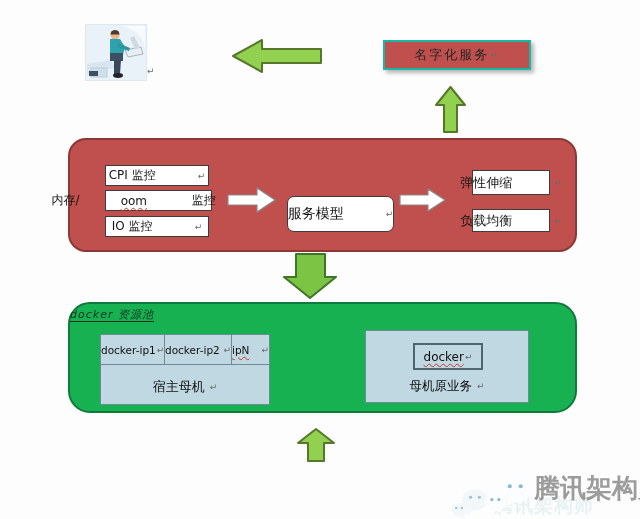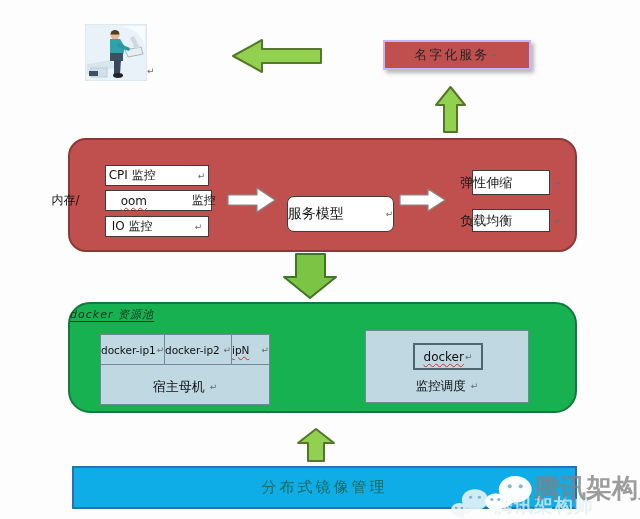--- a/index.html
+++ b/index.html
@@ -22,21 +22,21 @@
   .wbox{
     position:absolute;background:#ffffff;border:1px solid #3c3c3c;box-sizing:border-box;
     display:flex;align-items:center;justify-content:center;
     font-size:12px;color:#141414;white-space:nowrap;gap:41px;
   }
   .misspell{text-decoration:underline wavy #c0392b;text-decoration-thickness:1px;text-underline-offset:2px;}
 
   
   .name-box{
     left:383px;top:40px;width:148px;height:30px;
-    background:#C0504D;border:2px solid #c4b5fd;box-sizing:border-box;
+    background:#C0504D;border:2px solid #14b8a6;box-sizing:border-box;
     display:flex;align-items:center;justify-content:center;
     font-size:13px;color:#262626;letter-spacing:2px;
     box-shadow:3px 3px 4px rgba(0,0,0,0.28);
   }
 
   
   .panel-green{
     left:68px;top:302px;width:509px;height:111px;
     background:#17B152;border:2px solid #0F7A3A;border-radius:22px;box-sizing:border-box;
   }
@@ -187,33 +187,30 @@
         <span class="ret">↵</span>
       </div>
     </div>
 
     <div class="bluebox" style="left:295px;top:26px;width:164px;height:73px;">
       <div class="docker-inner">
         <span class="misspell">docker</span>
         <span class="ret">↵</span>
       </div>
       <div class="bluebox-label" style="top:47px;font-size:12.5px;">
-        <span>监控调度</span>
+        <span>母机原业务</span>
         <span class="ret">↵</span>
       </div>
     </div>
   </div>
 
   <svg class="abs" style="left:296px;top:427px;" width="40" height="36" viewBox="0 0 40 36">
     <polygon points="20,2 2,16 12,16 12,34 28,34 28,16 38,16" fill="#92D050" stroke="#55772A" stroke-width="2" stroke-linejoin="round"></polygon>
   </svg>
 
-  <div class="abs bar-cyan">
-    <span>分布式镜像管理</span>
-  </div>
 
   <svg class="abs" style="left:450px;top:487px;opacity:0.85;" width="40" height="33" viewBox="0 0 64 52">
     <ellipse cx="40" cy="20" rx="21" ry="17" fill="#f2f7f9"></ellipse>
     <polygon points="30,34 25,45 39,36" fill="#f2f7f9"></polygon>
     <circle cx="33" cy="16" r="2.6" fill="rgba(20,110,150,0.45)"></circle>
     <circle cx="47" cy="16" r="2.6" fill="rgba(20,110,150,0.45)"></circle>
     <ellipse cx="15" cy="36" rx="13.5" ry="11" fill="#f2f7f9"></ellipse>
     <polygon points="21,44 26,51 13,46" fill="#f2f7f9"></polygon>
     <circle cx="10" cy="33" r="2" fill="rgba(20,110,150,0.45)"></circle>
     <circle cx="19" cy="33" r="2" fill="rgba(20,110,150,0.45)"></circle>

